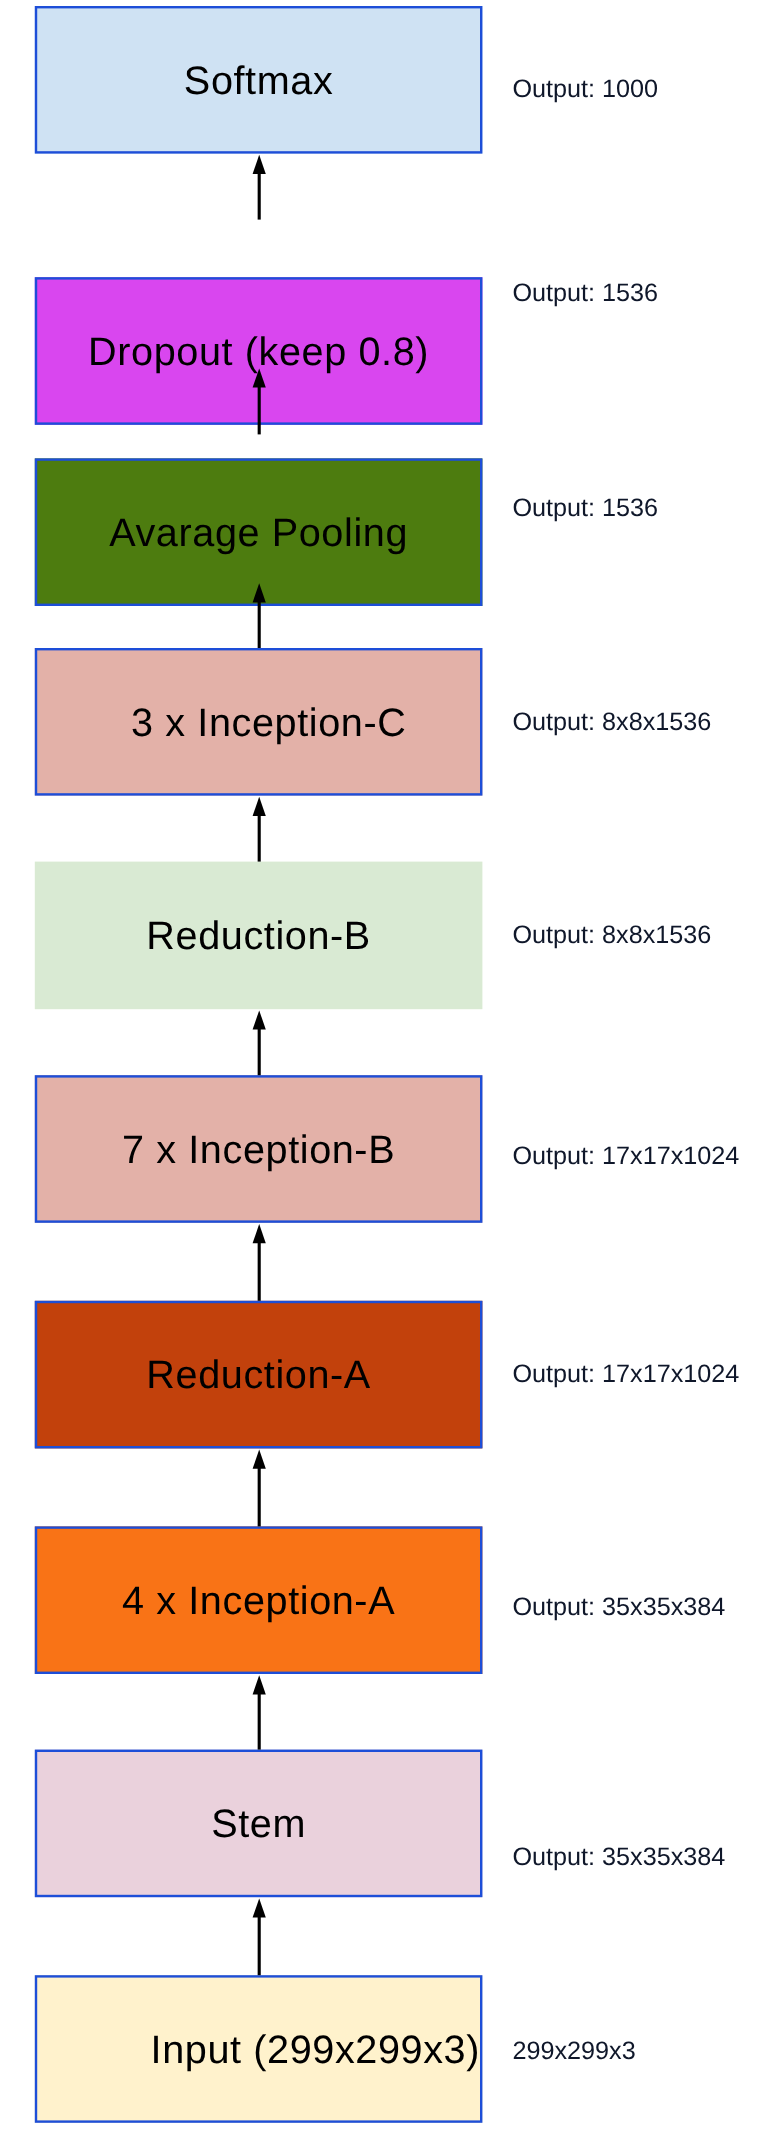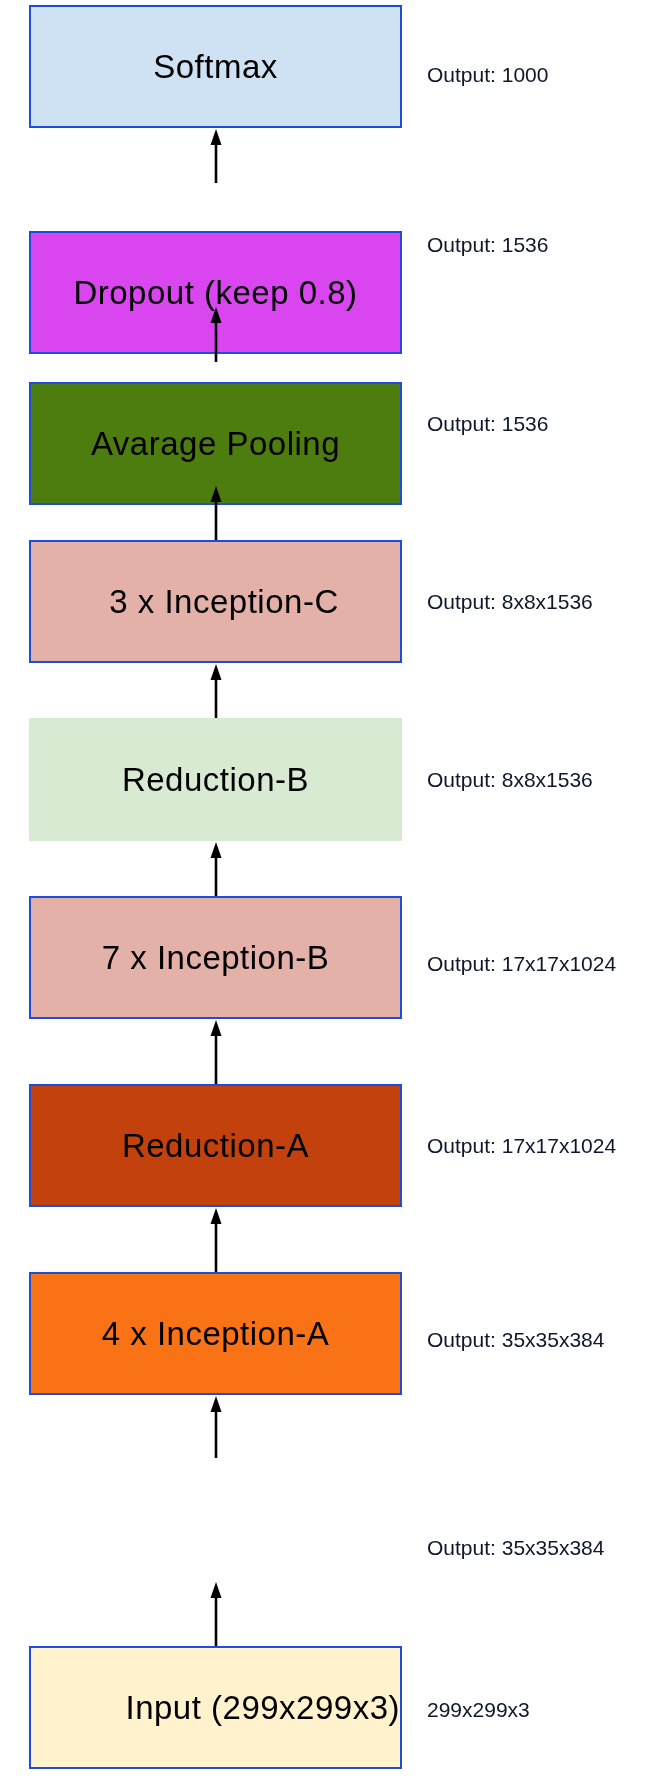--- a/index.html
+++ b/index.html
@@ -91,20 +91,23 @@
     <div class="node-box" style="top: 1084px; background: #c2410c;">
       <span class="node-label">Reduction-A</span>
     </div>
     <div class="side-label" style="top: 1084px;">Output: 17x17x1024</div>
 
     <div class="node-box" style="top: 1272px; background: #f97316;">
       <span class="node-label">4 x Inception-A</span>
     </div>
     <div class="side-label" style="top: 1278px;">Output: 35x35x384</div>
 
+    <div class="node-box" style="top: 1458px; background: rgb(234, 209, 220);">
+      <span class="node-label">Stem</span>
+    </div>
     <div class="side-label" style="top: 1486px;">Output: 35x35x384</div>
 
     <div class="node-box" style="top: 1646px; background: rgb(255, 242, 204); justify-content: flex-end;">
       <span class="node-label">Input (299x299x3)</span>
     </div>
     <div class="side-label" style="top: 1648px;">299x299x3</div>
   <svg class="flow-arrow" width="22" height="55" viewBox="0 0 22 55" style="top: 128px;">
       <line x1="11" x2="11" y1="55" y2="13" stroke="#000000" stroke-width="2.6"></line>
       <polygon points="11,1 5.5,17 16.5,17" fill="#000000"></polygon>
     </svg>

